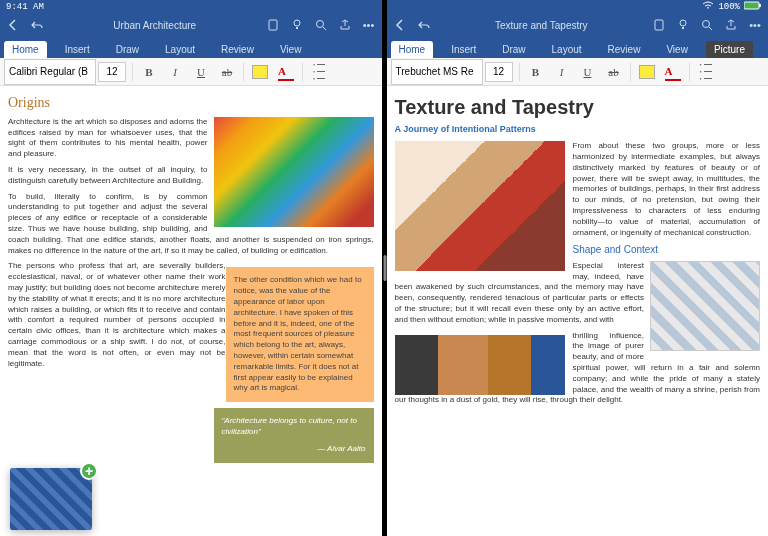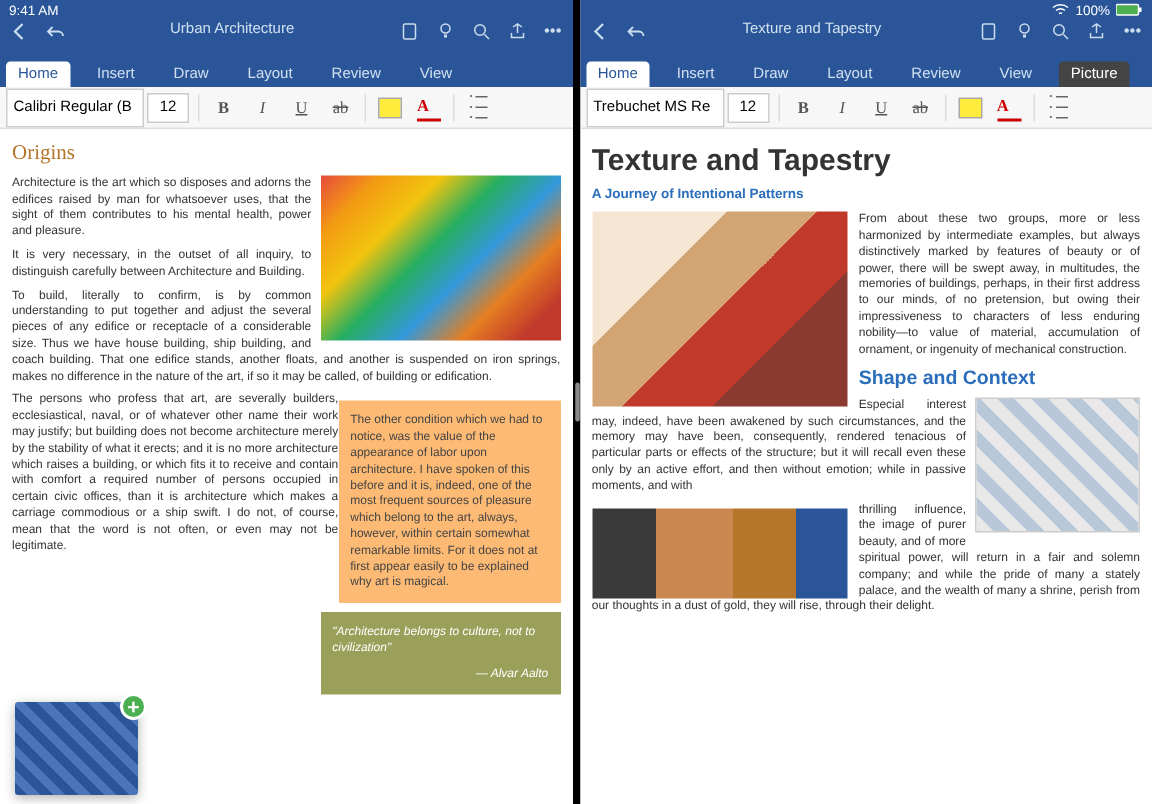--- a/index.html
+++ b/index.html
@@ -2,24 +2,24 @@
 <html><head>
 <meta charset="utf-8">
 <style>
   * { margin: 0; padding: 0; box-sizing: border-box; }
   body { width: 768px; height: 536px; background: #000; font-family: -apple-system, "Segoe UI", sans-serif; overflow: hidden; display: flex; }
   .pane { flex: 1; display: flex; flex-direction: column; background: #fff; position: relative; }
   .pane.left { border-right: 2px solid #000; }
   .divider { width: 3px; background: #000; position: relative; }
   .divider::after { content: ""; position: absolute; top: 50%; left: 50%; transform: translate(-50%,-50%); width: 3px; height: 26px; background: #888; border-radius: 3px; }
 
-  .statusbar { height: 14px; background: #2a5699; color: #fff; display: flex; align-items: center; padding: 0 6px; font-size: 9px; justify-content: space-between; }
+  .statusbar { height: 14px; background: #2a5699; color: #fff; display: flex; align-items: center; padding: 0 6px; font-size: 9px; justify-content: space-between; font-family: Liberation Mono, monospace; }
   .statusbar .right { display: flex; gap: 4px; align-items: center; }
 
-  .titlebar { height: 22px; background: #2a5699; color: #cde; display: flex; align-items: flex-start; justify-content: space-between; padding: 0 6px; font-size: 11px; }
+  .titlebar { height: 22px; background: #2a5699; color: #cde; display: flex; align-items: center; justify-content: space-between; padding: 0 6px; font-size: 11px; }
   .title-left, .title-right { display: flex; align-items: center; gap: 10px; }
   .title-center { flex:1; text-align:center; font-size: 10px; color: #d0e0f0; }
   .ic { width: 14px; height: 14px; display:inline-flex; align-items:center; justify-content:center; }
 
   .tabbar { height: 22px; background: #2a5699; display: flex; align-items: flex-end; padding: 0 4px; gap: 10px; font-size: 10px; }
   .tab { padding: 3px 8px; color: #d0e0f0; cursor: pointer; }
   .tab.active { background: #fff; color: #2a5699; border-radius: 3px 3px 0 0; font-weight: 500; }
   .tab.picture { background: #444; color: #fff; border-radius: 3px 3px 0 0; text-align: center; }
 
   .ribbon { height: 28px; background: #f7f7f7; border-bottom: 1px solid #ddd; display: flex; align-items: center; padding: 0 4px; gap: 6px; font-size: 11px; }
@@ -46,21 +46,21 @@
   .img-color { background: linear-gradient(135deg,#e74c3c 0%,#f39c12 15%,#f1c40f 30%,#27ae60 45%,#3498db 60%,#e67e22 75%,#c0392b 90%); float:right; width:160px; height:110px; margin:0 0 4px 6px; }
   .cream-box { background:#fdba74; padding:8px; font-size:8px; color:#444; margin-top:6px; clear:right; float:right; width:148px; }
   .quote-box { background:#9aa05a; color:#fff; font-style:italic; padding:8px; font-size:8px; margin-top:6px; float:right; clear:right; width:160px; }
   .thumb { position:absolute; bottom:6px; left:10px; width:82px; height:62px; background: repeating-linear-gradient(45deg,#2a5699,#2a5699 6px,#4a76b9 6px,#4a76b9 12px); box-shadow:0 2px 8px rgba(0,0,0,.3); border-radius:2px; }
   .thumb .plus { position:absolute; top:-6px; right:-6px; width:18px; height:18px; background:#4caf50; border-radius:50%; color:#fff; display:flex; align-items:center; justify-content:center; font-size:14px; font-weight:bold; border:2px solid #fff; }
 
   
   .rp h1 { font-family: "Trebuchet MS", sans-serif; font-size:20px; font-weight:bold; margin-bottom:2px; }
   .rp .subtitle { color:#2a6ebb; font-size:9px; font-weight:600; margin-bottom:6px; }
   .img-geo1 { float:left; width:170px; height:130px; margin:0 8px 4px 0; background: linear-gradient(135deg, #f5e6d3 30%, #d4a574 30% 50%, #c0392b 50% 70%, #8b3a2f 70%); }
-  .shape-h { color:#2a6ebb; font-size:13px; font-weight:700; margin:4px 0; clear:none; }
+  .shape-h { color:#2a6ebb; font-size:10px; font-weight:400; margin:4px 0; clear:none; }
   .img-geo2 { float:right; width:110px; height:90px; margin:0 0 4px 6px; background: repeating-linear-gradient(45deg,#e8e8e8,#e8e8e8 8px,#b8c8d8 8px,#b8c8d8 16px); border:1px solid #ccc; }
   .img-geo3 { float:left; width:170px; height:60px; margin:4px 8px 0 0; background: linear-gradient(90deg, #3a3a3a 25%, #c88850 25% 55%, #b5752a 55% 80%, #2a5699 80%); }
   p { margin-bottom:5px; text-align:justify; }
 </style>
 </head>
 <body>
 
 <div class="pane left">
   <div class="statusbar">
     <span>9:41 AM</span>

